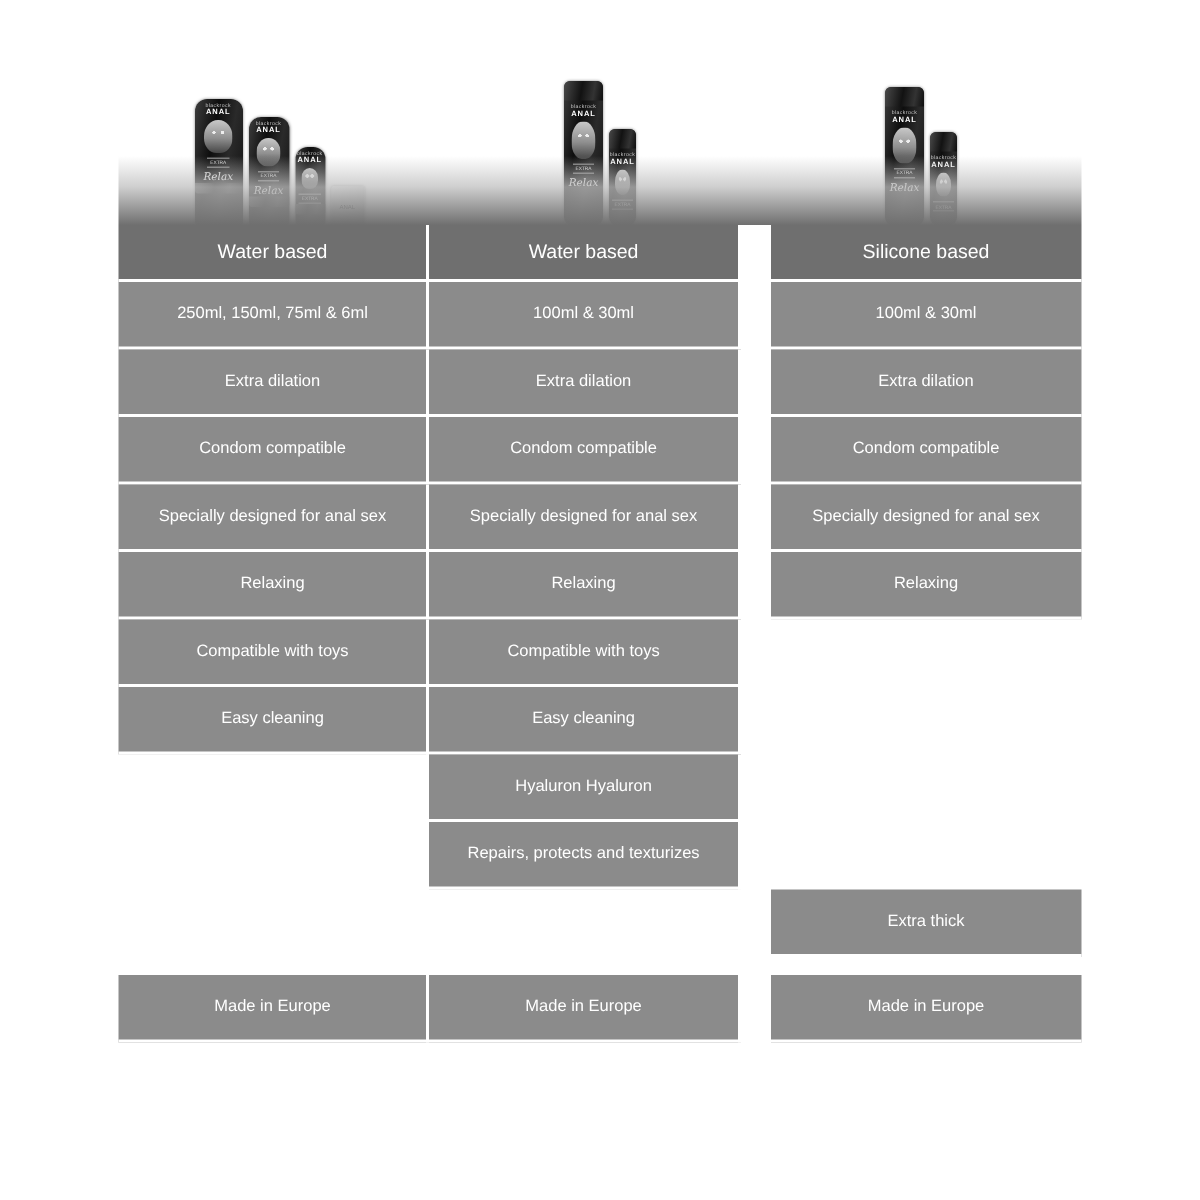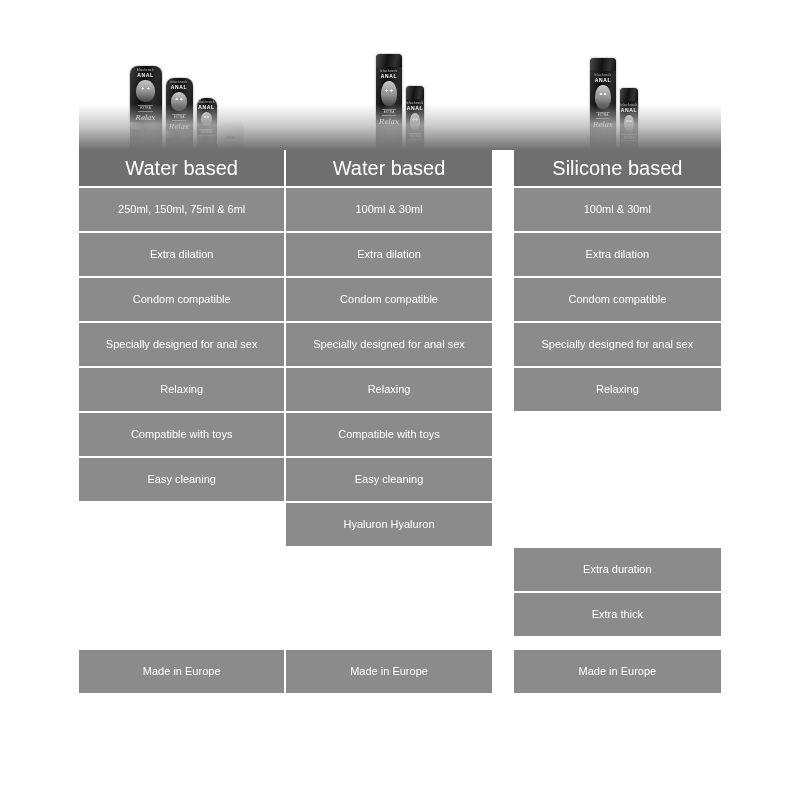--- a/index.html
+++ b/index.html
@@ -164,21 +164,21 @@
     line-height: 1.25;
   }
   .cell:last-child { border-right: none; margin-left: 20px; }
   .cell.empty {
     background: #ffffff;
     border-right-color: #ffffff;
     border-bottom-color: #ffffff;
   }
   .row.header .cell {
     background: #6f6f6f;
-    font-size: 20px;
+    font-size: 13px;
     height: 38px;
     border-bottom: 2px solid #ffffff;
   }
   .row.gap .cell {
     background: #ffffff;
     height: 12px;
     border: none;
   }
 </style>
 </head>
@@ -306,26 +306,26 @@
       <div class="cell">Easy cleaning</div>
       <div class="cell empty"></div>
     </div>
 
     <div class="row">
       <div class="cell empty"></div>
       <div class="cell">Hyaluron Hyaluron</div>
       <div class="cell empty"></div>
     </div>
 
-
-    <div class="row">
-      <div class="cell empty"></div>
-      <div class="cell empty"></div>
-      <div class="cell">Extra duration</div>
-    </div>
+    <div class="row">
+      <div class="cell empty"></div>
+      <div class="cell">Repairs, protects and texturizes</div>
+      <div class="cell empty"></div>
+    </div>
+
 
     <div class="row">
       <div class="cell empty"></div>
       <div class="cell empty"></div>
       <div class="cell">Extra thick</div>
     </div>
 
     <div class="row gap">
       <div class="cell"></div>
       <div class="cell"></div>

